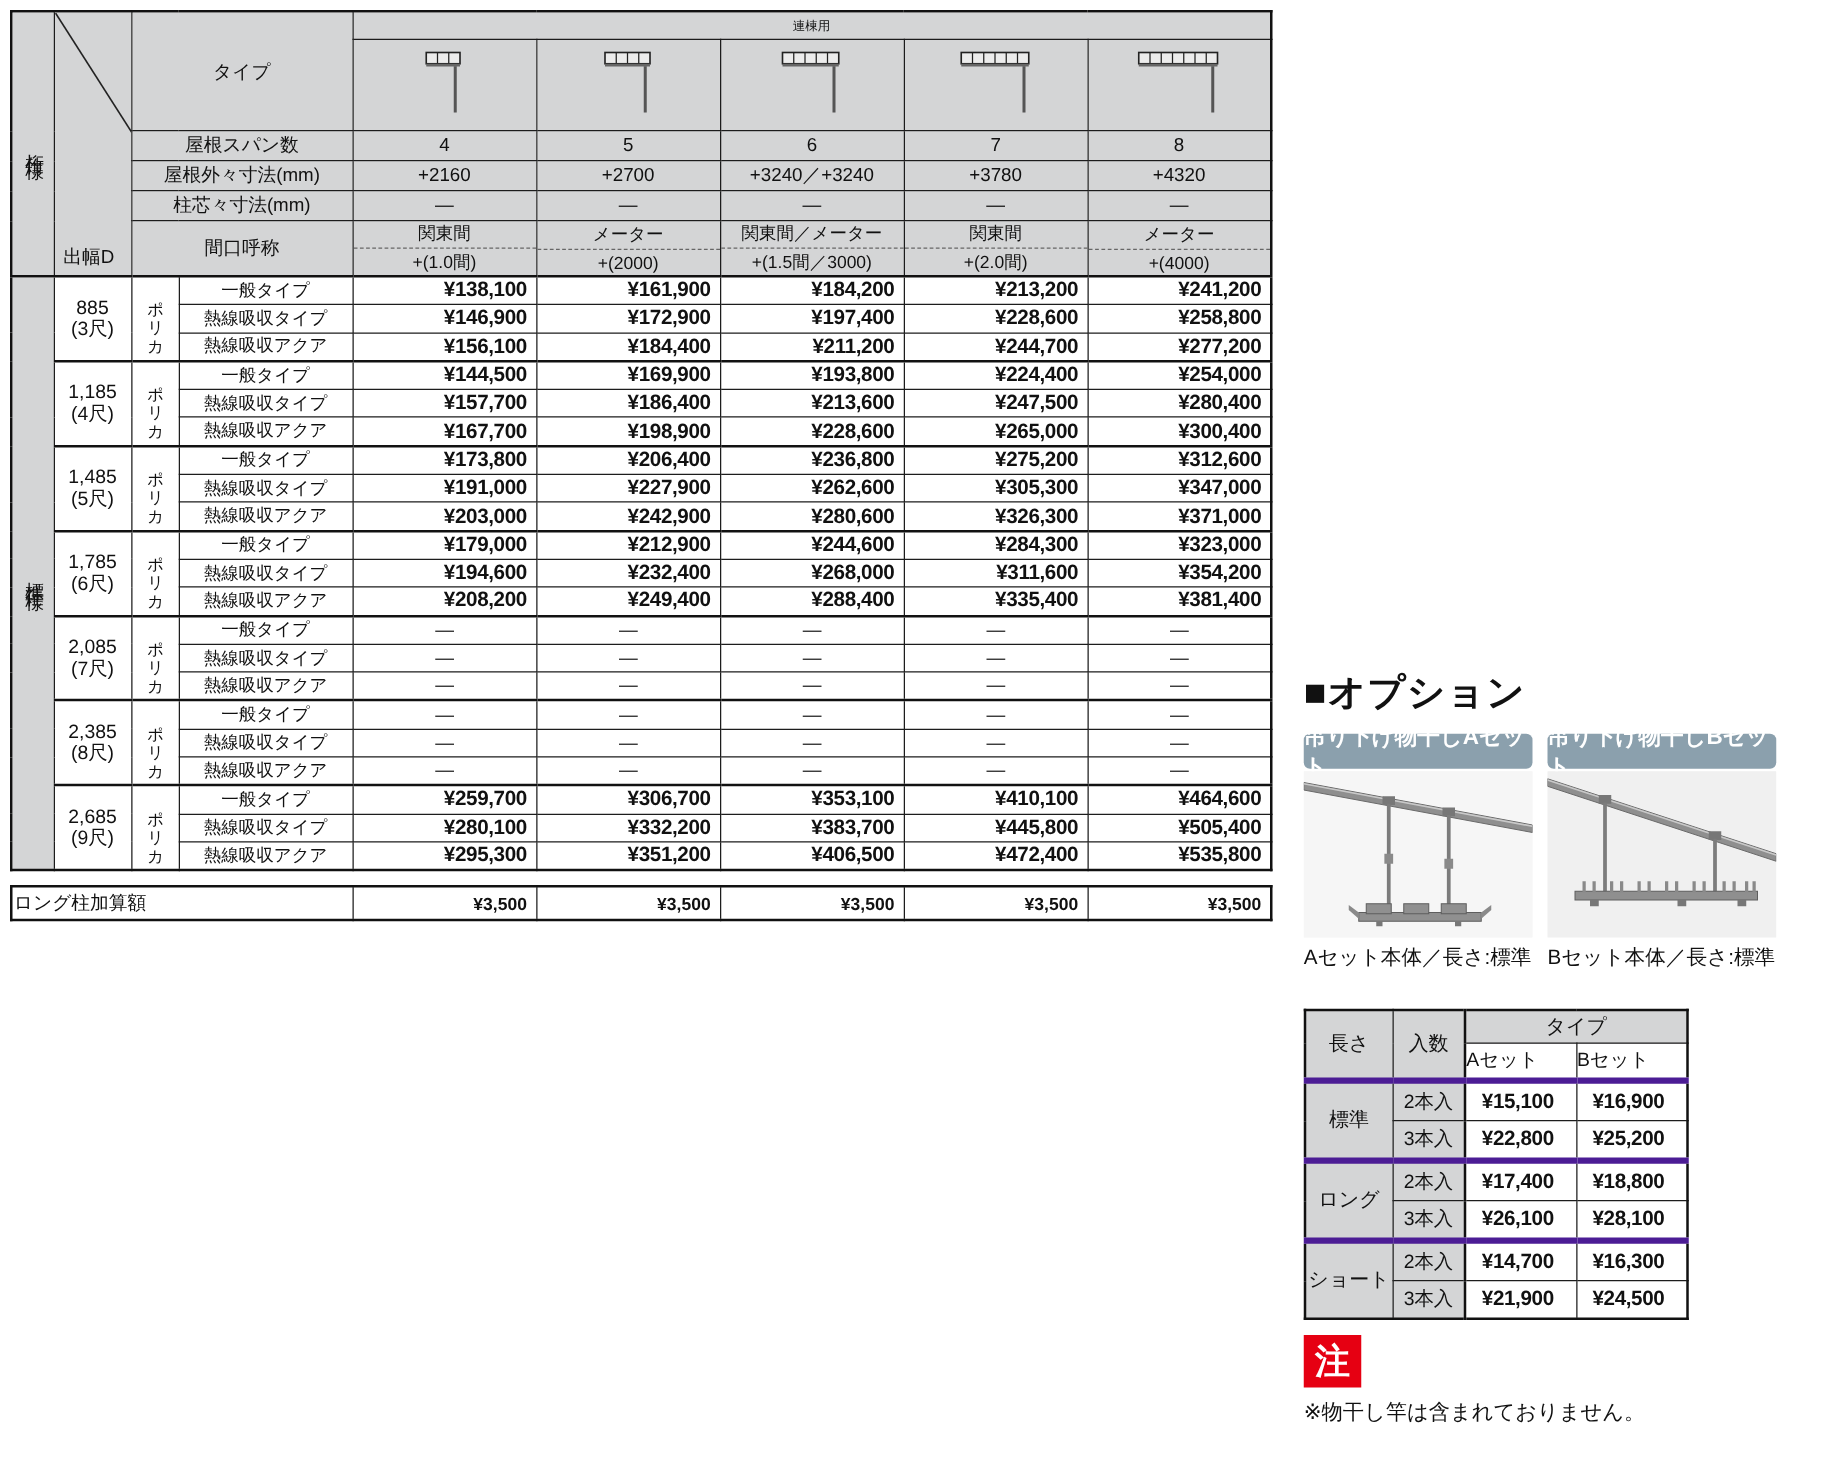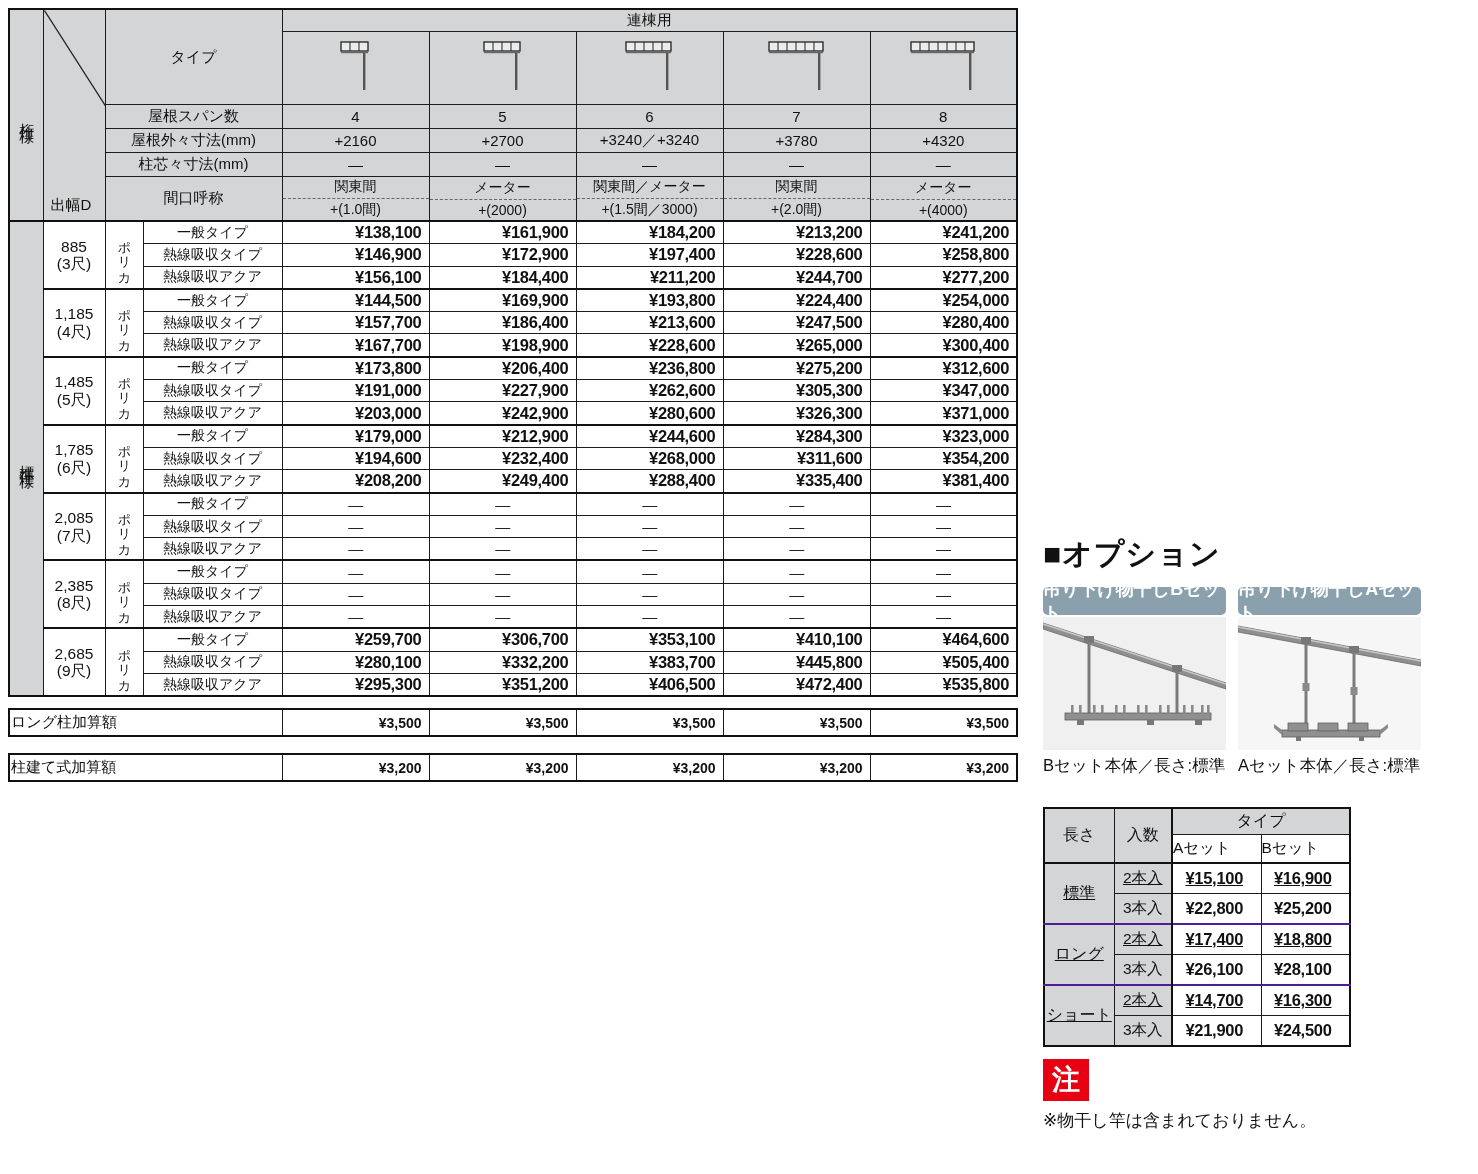--- a/index.html
+++ b/index.html
@@ -4,21 +4,21 @@
 <style>
   html,body{margin:0;padding:0;background:#fff;}
   .canvas{position:relative;width:1478px;height:1174px;background:#fff;overflow:hidden;
           font-family:"Liberation Sans","DejaVu Sans",sans-serif;color:#111;}
 
   
   .main{position:absolute;left:8px;top:8px;width:1008px;}
   table.price{border-collapse:collapse;table-layout:fixed;width:1008px;border:2px solid #111;}
   table.price th,table.price td{border:1px solid #1c1c1c;padding:0;overflow:hidden;font-weight:normal;}
   .price tr.hrow>th,.price tr.hrow>td{background:#d4d5d6;}
-  .price .rentou{height:21px;text-align:center;font-size:15px;}
+  .price .rentou{height:21px;text-align:center;font-size:10px;}
   .price .iconCell{height:72px;text-align:center;vertical-align:middle;}
   .price .hlabel{font-size:15px;text-align:center;height:23px;}
   .price .hval{font-size:15px;text-align:center;}
   .price .mag{font-size:14px;}
   .magT{text-align:center;padding:1px 0 2px 0;}
   .magB{text-align:center;border-top:1px dashed #666;padding:2px 0 1px 0;}
   .price .hdr-end>*{border-bottom:2.5px solid #111;}
   .hdr-endcell{border-bottom:2.5px solid #111 !important;}
   .typeCell{font-size:15px;text-align:center;vertical-align:middle;}
   .depthD{position:relative;}
@@ -57,21 +57,21 @@
   .opt-t .g{background:#d4d5d6;font-size:16px;text-align:center;}
   .opt-t .w{background:#fff;font-size:15.5px;text-align:left;height:27px;}
   .opt-t tr.oh1 th{height:25px;}
   .opt-t tr.sub>th{border-bottom:2px solid #111;}
   .opt-t .hdrL{border-bottom:2px solid #111 !important;}
   .opt-t tbody th,.opt-t tbody td{height:29px;}
   .opt-t .olen{background:#d4d5d6;text-align:center;font-size:16px;}
   .opt-t .ocnt{background:#d4d5d6;text-align:center;font-size:15.5px;}
   .opt-t .oprice{background:#fff;text-align:center;font-weight:bold;font-size:16.5px;padding-right:5px;letter-spacing:-0.3px;}
   .opt-t .thickL{border-left:2px solid #111;}
-  .opt-t tbody tr.gstart>*{border-top:2px solid #4c1d95;text-decoration:underline;}
+  .opt-t tbody tr.gstart>*{border-top:5px solid #4c1d95;}
   .chu{width:46px;height:42px;background:#e60012;color:#fff;font-size:28px;font-weight:bold;
        display:flex;align-items:center;justify-content:center;margin-top:12px;}
   .rnotes{margin-top:8px;font-size:17px;line-height:1.45;width:428px;}
   .rnotes p{margin:1px 0;padding-left:1em;text-indent:-1em;}
 </style>
 </head>
 <body>
 
 <div class="canvas">
 
@@ -417,46 +417,49 @@
         <td class="alabel">ロング柱加算額</td>
         <td class="aval">¥3,500</td>
         <td class="aval">¥3,500</td>
         <td class="aval">¥3,500</td>
         <td class="aval">¥3,500</td>
         <td class="aval">¥3,500</td>
       </tr>
         </tbody>
     </table>
 
-    <table class="addon a2">
-      <colgroup>
-          <col style="width:273px">
-          <col style="width:147px">
-          <col style="width:147px">
-          <col style="width:147px">
-          <col style="width:147px">
-          <col style="width:147px">
-        </colgroup>
-      <tbody>
-          <tr>
-        <td class="alabel">柱建て式加算額</td>
-        <td class="aval">¥3,200</td>
-        <td class="aval">¥3,200</td>
-        <td class="aval">¥3,200</td>
-        <td class="aval">¥3,200</td>
-        <td class="aval">¥3,200</td>
-      </tr>
-        </tbody>
-    </table>
 
   </div>
 
   <div class="opt">
     <div class="opt-h">■オプション</div>
     <div class="cards">
+      <div class="card">
+        <div class="badge">吊り下げ物干しAセット</div>
+        <div class="pimg" id="imgA"><svg width="183" height="133" viewBox="0 0 183 133">
+              <rect width="183" height="133" fill="#f6f6f6"></rect>
+              <polygon points="0,9 183,43 183,49 0,15" fill="#8f8f8f" stroke="#6a6a6a" stroke-width="0.8"></polygon>
+              <line x1="0" y1="10" x2="183" y2="44" stroke="#c9c9c9" stroke-width="1.4"></line>
+              <rect x="63" y="20" width="10" height="7" fill="#777"></rect>
+              <rect x="111" y="29" width="10" height="7" fill="#777"></rect>
+              <rect x="66.5" y="26" width="3" height="87" fill="#7c7c7c"></rect>
+              <rect x="114.5" y="35" width="3" height="78" fill="#7c7c7c"></rect>
+              <rect x="64.5" y="66" width="7" height="8" fill="#8a8a8a"></rect>
+              <rect x="112.5" y="70" width="7" height="8" fill="#8a8a8a"></rect>
+              <rect x="44" y="113" width="98" height="7" fill="#909090" stroke="#5e5e5e" stroke-width="0.8"></rect>
+              <rect x="50" y="106" width="20" height="8" fill="#909090" stroke="#5e5e5e" stroke-width="0.8"></rect>
+              <rect x="80" y="106" width="20" height="8" fill="#909090" stroke="#5e5e5e" stroke-width="0.8"></rect>
+              <rect x="110" y="106" width="20" height="8" fill="#909090" stroke="#5e5e5e" stroke-width="0.8"></rect>
+              <polygon points="44,113 36,107 36,111 44,118" fill="#8a8a8a"></polygon>
+              <polygon points="142,113 150,107 150,111 142,118" fill="#8a8a8a"></polygon>
+              <rect x="58" y="120" width="5" height="4" fill="#777"></rect>
+              <rect x="121" y="120" width="5" height="4" fill="#777"></rect>
+            </svg></div>
+        <div class="cap">Aセット本体／長さ:標準</div>
+      </div>
       <div class="card">
         <div class="badge">吊り下げ物干しBセット</div>
         <div class="pimg" id="imgB"><svg width="183" height="133" viewBox="0 0 183 133">
               <rect width="183" height="133" fill="#f0f0f0"></rect>
               <polygon points="0,6 183,66 183,72 0,12" fill="#8f8f8f" stroke="#6a6a6a" stroke-width="0.8"></polygon>
               <line x1="0" y1="7" x2="183" y2="67" stroke="#c9c9c9" stroke-width="1.4"></line>
               <rect x="41" y="19" width="10" height="7" fill="#777"></rect>
               <rect x="129" y="48" width="10" height="7" fill="#777"></rect>
               <rect x="44.5" y="25" width="3" height="71" fill="#7c7c7c"></rect>
               <rect x="132.5" y="54" width="3" height="42" fill="#7c7c7c"></rect>
@@ -476,43 +479,20 @@
                 <rect x="148" y="88" width="2.6" height="9"></rect>
                 <rect x="158" y="88" width="2.6" height="9"></rect>
                 <rect x="164" y="88" width="2.6" height="9"></rect>
               </g>
               <rect x="34" y="103" width="7" height="5" fill="#777"></rect>
               <rect x="104" y="103" width="7" height="5" fill="#777"></rect>
               <rect x="152" y="103" width="7" height="5" fill="#777"></rect>
             </svg></div>
         <div class="cap">Bセット本体／長さ:標準</div>
       </div>
-      <div class="card">
-        <div class="badge">吊り下げ物干しAセット</div>
-        <div class="pimg" id="imgA"><svg width="183" height="133" viewBox="0 0 183 133">
-              <rect width="183" height="133" fill="#f6f6f6"></rect>
-              <polygon points="0,9 183,43 183,49 0,15" fill="#8f8f8f" stroke="#6a6a6a" stroke-width="0.8"></polygon>
-              <line x1="0" y1="10" x2="183" y2="44" stroke="#c9c9c9" stroke-width="1.4"></line>
-              <rect x="63" y="20" width="10" height="7" fill="#777"></rect>
-              <rect x="111" y="29" width="10" height="7" fill="#777"></rect>
-              <rect x="66.5" y="26" width="3" height="87" fill="#7c7c7c"></rect>
-              <rect x="114.5" y="35" width="3" height="78" fill="#7c7c7c"></rect>
-              <rect x="64.5" y="66" width="7" height="8" fill="#8a8a8a"></rect>
-              <rect x="112.5" y="70" width="7" height="8" fill="#8a8a8a"></rect>
-              <rect x="44" y="113" width="98" height="7" fill="#909090" stroke="#5e5e5e" stroke-width="0.8"></rect>
-              <rect x="50" y="106" width="20" height="8" fill="#909090" stroke="#5e5e5e" stroke-width="0.8"></rect>
-              <rect x="80" y="106" width="20" height="8" fill="#909090" stroke="#5e5e5e" stroke-width="0.8"></rect>
-              <rect x="110" y="106" width="20" height="8" fill="#909090" stroke="#5e5e5e" stroke-width="0.8"></rect>
-              <polygon points="44,113 36,107 36,111 44,118" fill="#8a8a8a"></polygon>
-              <polygon points="142,113 150,107 150,111 142,118" fill="#8a8a8a"></polygon>
-              <rect x="58" y="120" width="5" height="4" fill="#777"></rect>
-              <rect x="121" y="120" width="5" height="4" fill="#777"></rect>
-            </svg></div>
-        <div class="cap">Aセット本体／長さ:標準</div>
-      </div>
     </div>
 
     <table class="opt-t">
       <colgroup>
           <col style="width:70px">
           <col style="width:58px">
           <col style="width:89px">
           <col style="width:89px">
         </colgroup>
       <tbody>

